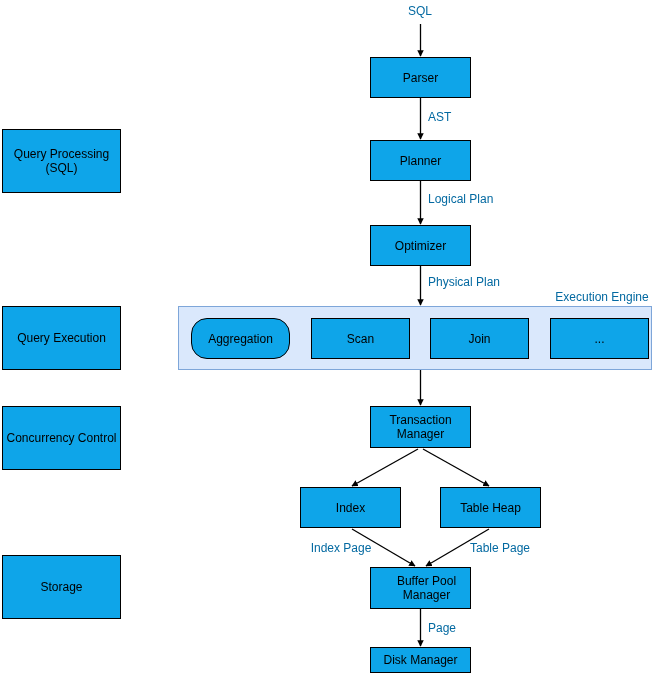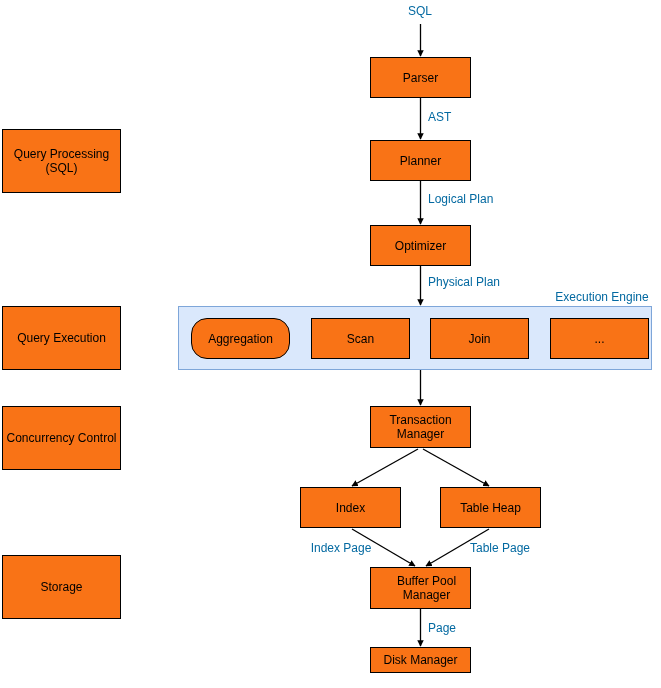--- a/index.html
+++ b/index.html
@@ -15,21 +15,21 @@
   #canvas {
     position: relative;
     width: 661px;
     height: 688px;
     background: #ffffff;
     overflow: hidden;
   }
   .node {
     position: absolute;
     box-sizing: border-box;
-    background: #f97316;
+    background: #0ea5e9;
     border: 1px solid #000000;
     display: flex;
     align-items: center;
     justify-content: center;
     text-align: center;
     font-size: 12px;
     line-height: 14px;
     color: #000000;
     white-space: pre-line;
   }

